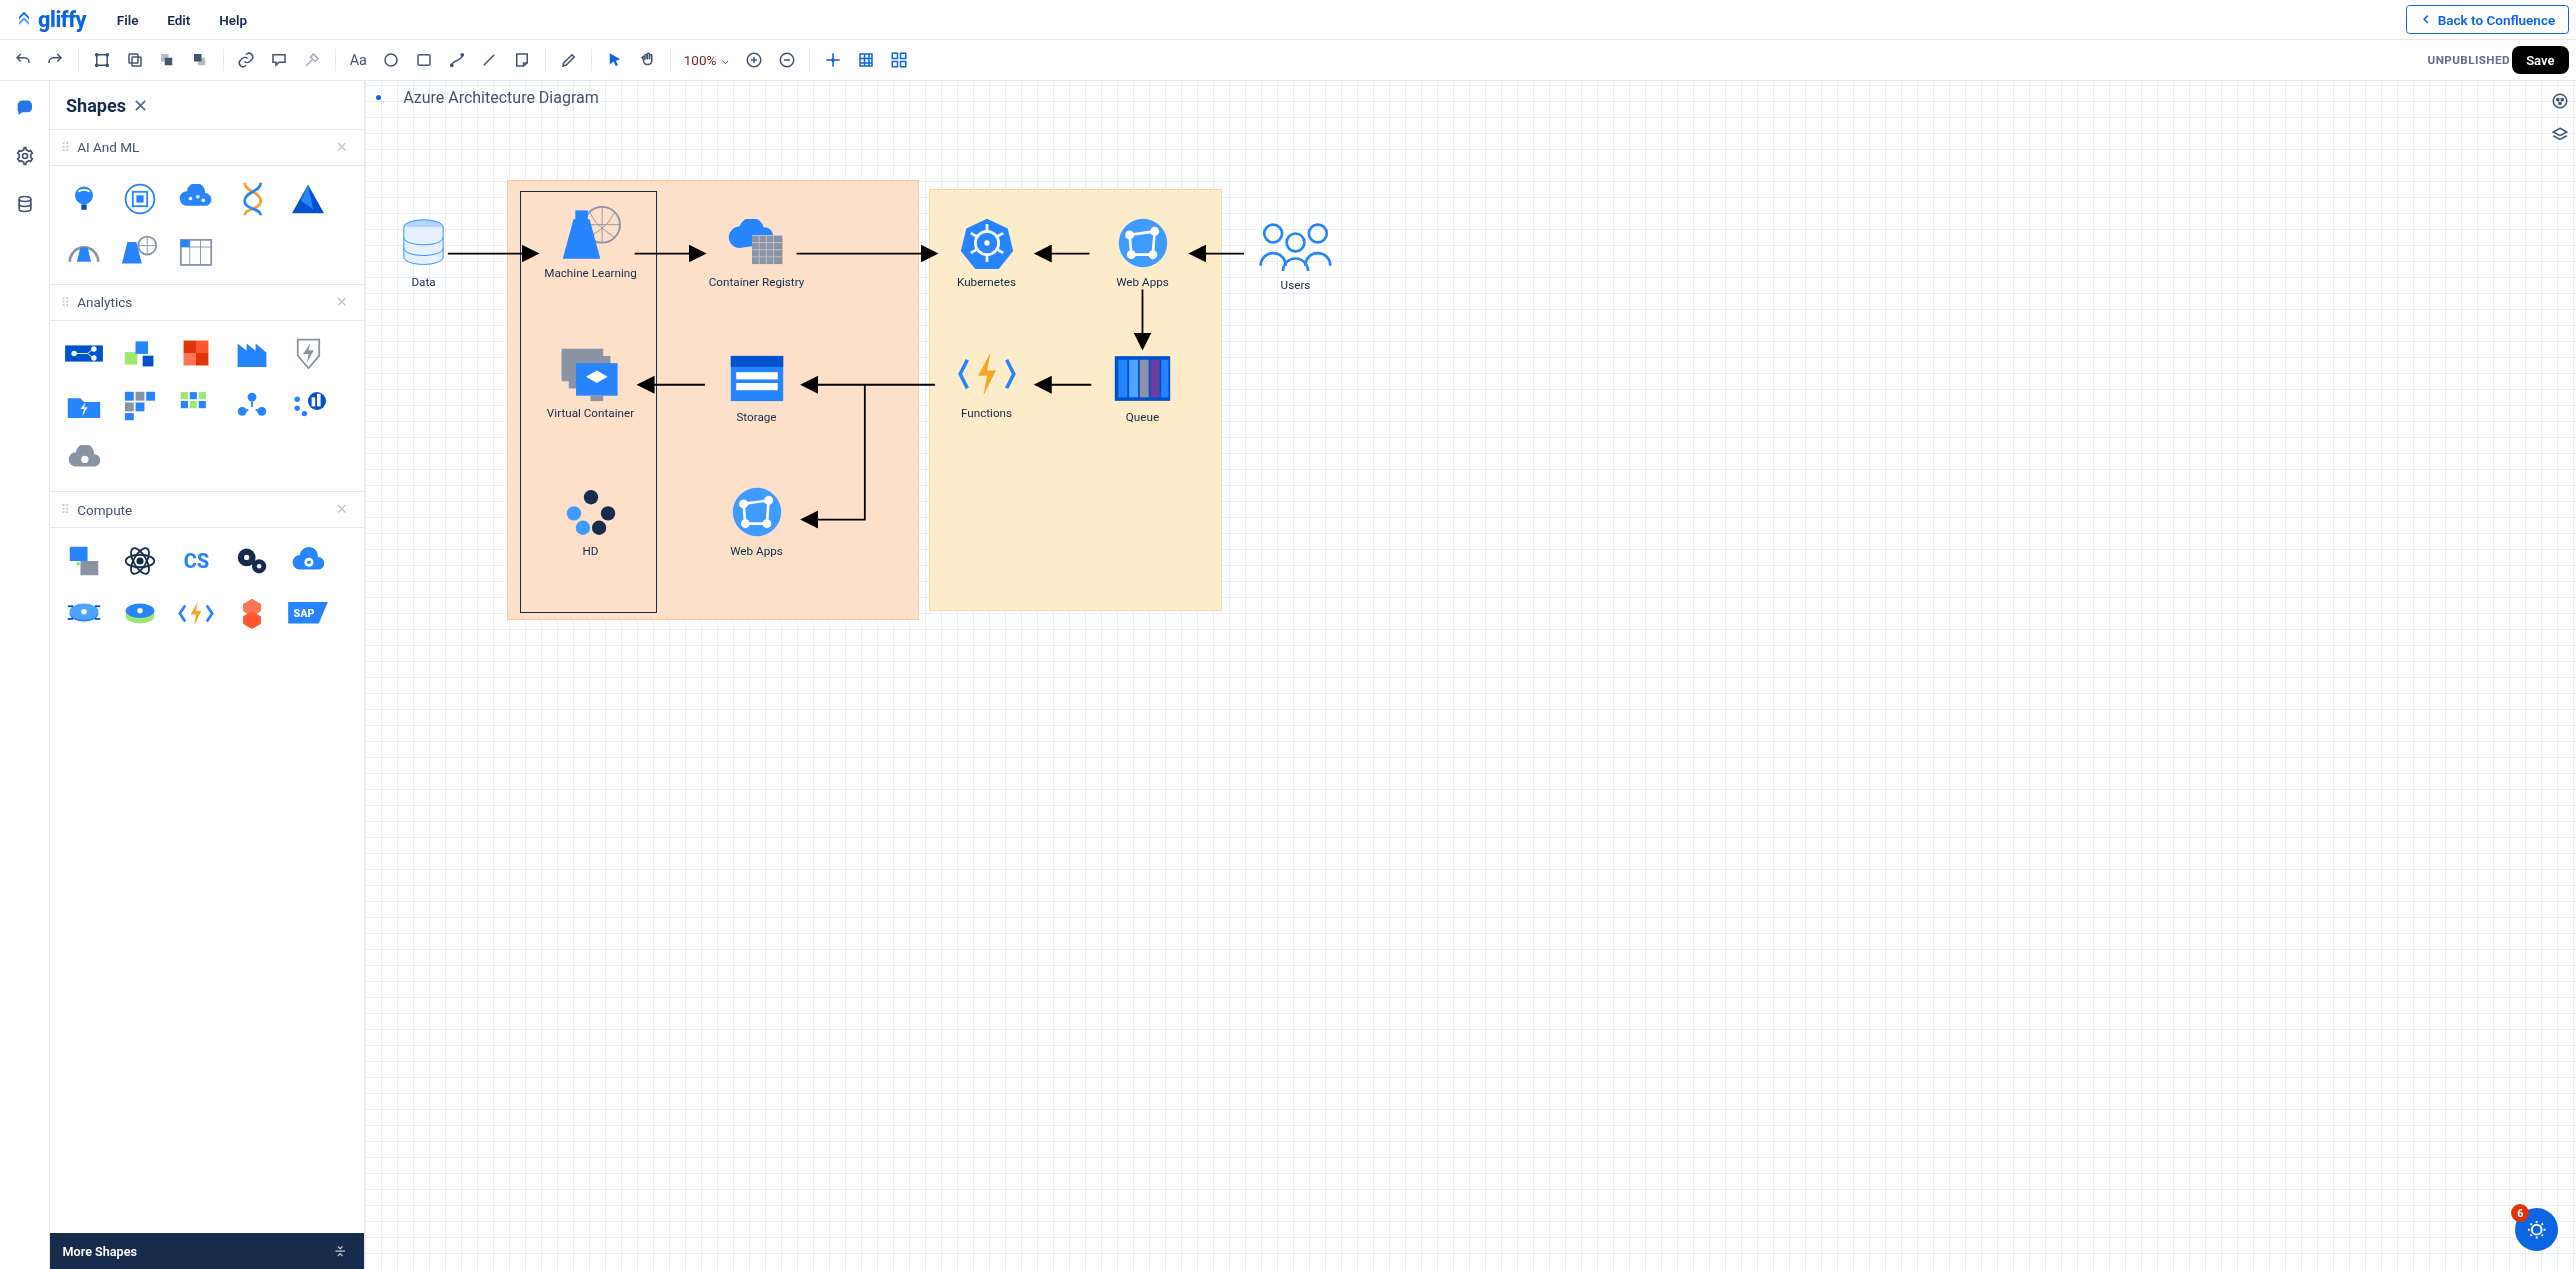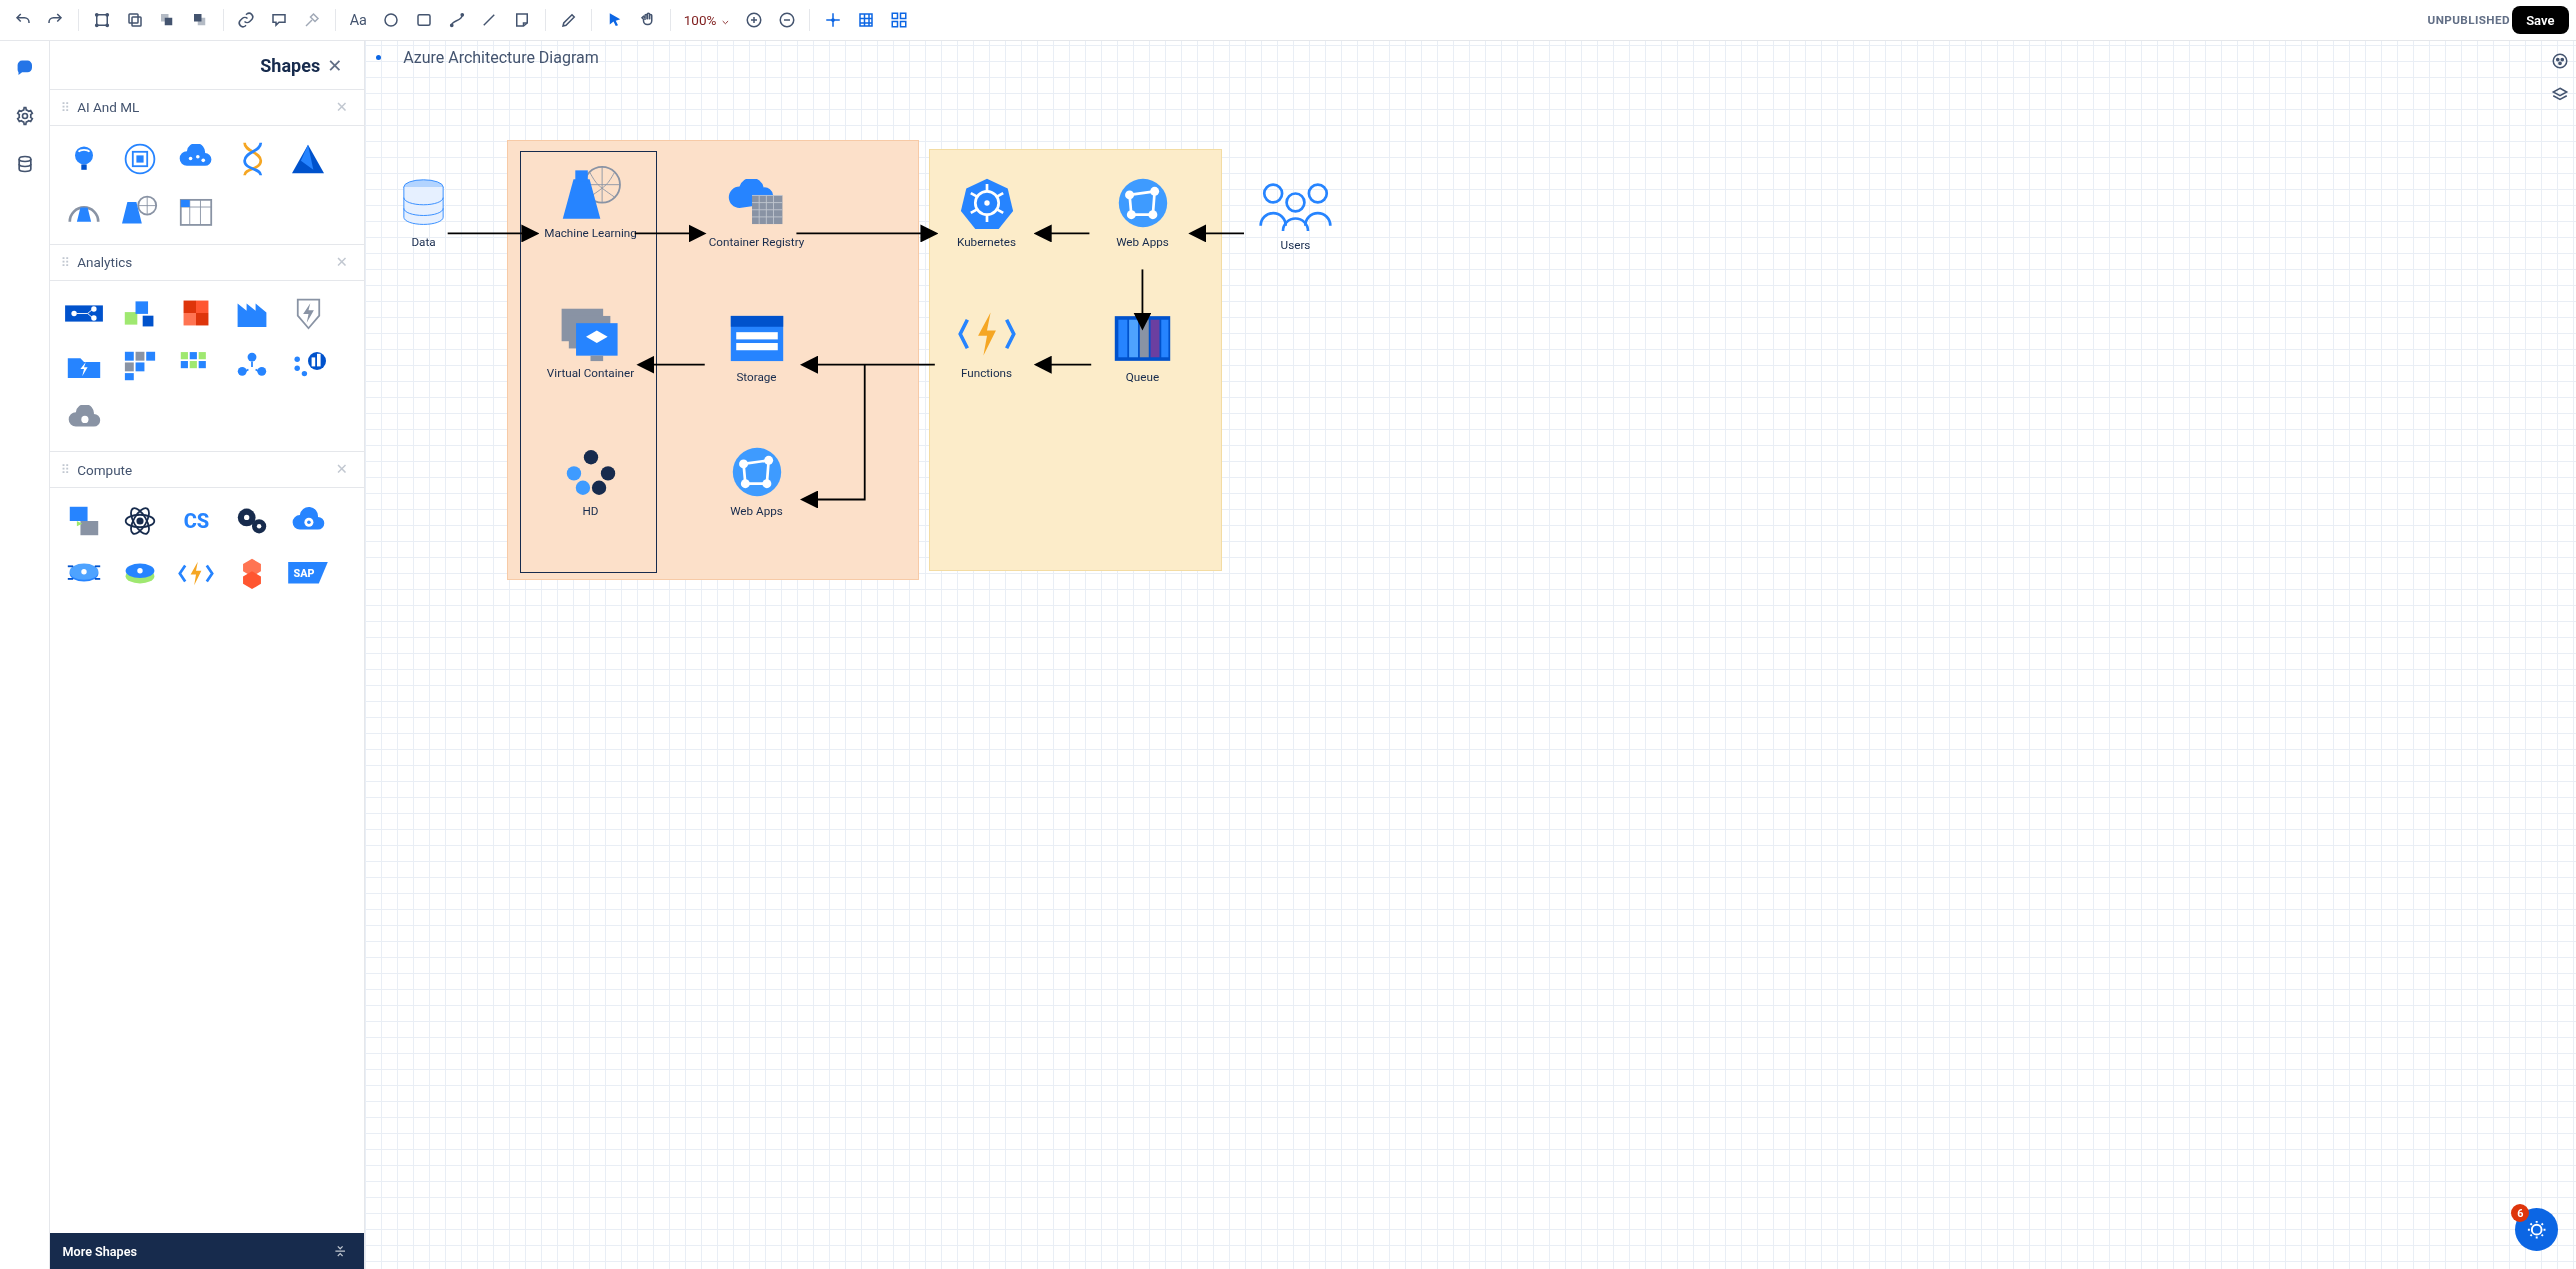--- a/index.html
+++ b/index.html
@@ -23,21 +23,21 @@
 .toolbar .spacer{flex:1}
 .status-unpub{font-size:11.7px;font-weight:700;color:#626f86;letter-spacing:0.4px;}
 .save-btn{background:#000000;color:#fff;border:none;padding:6.3px 14.4px;font-size:13px;font-weight:600;border-radius:8px;cursor:pointer}
 
 .body{flex:1;display:flex;min-height:0}
 .left-rail{width:50px;border-right:0.9px solid #e5e7eb;display:flex;flex-direction:column;align-items:center;padding-top:10.8px;gap:16px}
 .rail-btn{width:32px;height:32px;display:flex;align-items:center;justify-content:center;color:#44546f;border-radius:2.7px;cursor:pointer}
 .rail-btn.active{color:#0c66e4}
 
 .panel{width:315px;border-right:0.9px solid #e5e7eb;display:flex;flex-direction:column;position:relative}
-.panel-header{display:flex;align-items:center;justify-content:flex-end;padding:10.8px 14.4px 9px 16px}
+.panel-header{display:flex;align-items:center;justify-content:flex-start;padding:10.8px 14.4px 9px 16px}
 .panel-header h2{font-size:18px;font-weight:700;color:#172b4d}
 .panel-close{font-size:18px;color:#626f86;cursor:pointer;padding:3.6px 7.2px}
 .panel-scroll{flex:1;overflow:auto;padding-bottom:40px}
 .cat-head{display:flex;align-items:center;padding:7.2px 10.8px;border-top:0.9px solid #e5e7eb;border-bottom:0.9px solid #e5e7eb;background:#fff}
 .drag-dots{color:#c1c7d0;font-size:12.6px;margin-right:9px;letter-spacing:-1.8px}
 .cat-head .label{flex:1;font-size:13.5px;color:#44546f}
 .cat-head .close{color:#c1c7d0;font-size:14.4px;padding:1.8px 5.4px;cursor:pointer}
 .cat-grid{display:flex;flex-wrap:wrap;gap:12.6px 16px;padding:12.6px 14.4px}
 .shape-chip{width:40px;height:40px;display:flex;align-items:center;justify-content:center;cursor:grab}
 .panel-foot{position:absolute;bottom:0;left:0;right:0;height:36px;background:#172b4d;color:#fff;display:flex;align-items:center;justify-content:space-between;padding:0 12.6px;font-size:12.6px;font-weight:600}
@@ -60,20 +60,41 @@
 .fab{position:absolute;right:18px;bottom:18px;width:43px;height:43px;border-radius:50%;background:#0c66e4;display:flex;align-items:center;justify-content:center;cursor:pointer}
 .fab .badge{position:absolute;top:-3.6px;left:-3.6px;background:#de350b;color:#fff;font-size:10.8px;font-weight:700;width:18px;height:18px;border-radius:50%;display:flex;align-items:center;justify-content:center}
 
 svg.arrows{position:absolute;inset:0;width:100%;height:100%;pointer-events:none}
 </style>
 </head>
 <body>
 
 <div class="app">
 
+  <div class="menubar">
+    <div class="logo">
+      <svg width="20" height="20" viewBox="0 0 24 24">
+          <path fill="#0c66e4" d="M12 2l-6 6v3l6-6 6 6v-3z"></path>
+          <path fill="#3e9bff" d="M12 9l-6 6v3l6-6 6 6v-3z"></path>
+        </svg>
+      <span>gliffy</span>
+    </div>
+    <div class="menu-items">
+      <div class="menu-item">File</div>
+      <div class="menu-item">Edit</div>
+      <div class="menu-item">Help</div>
+    </div>
+    <div class="spacer"></div>
+    <button class="back-btn">
+      <svg width="12.6" height="12.6" viewBox="0 0 24 24" fill="none" stroke="#0c66e4" stroke-width="3">
+          <path d="M15 5l-7 7 7 7"></path>
+        </svg>
+      <span>Back to Confluence</span>
+    </button>
+  </div>
 
   <div class="toolbar">
     <div class="tbtn">
         <svg viewBox="0 0 24 24" fill="none" stroke="currentColor" stroke-width="2">
           <path d="M9 14L4 9l5-5"></path>
           <path d="M4 9h10a6 6 0 016 6v1"></path>
         </svg>
       </div>
     <div class="tbtn">
         <svg viewBox="0 0 24 24" fill="none" stroke="currentColor" stroke-width="2">

